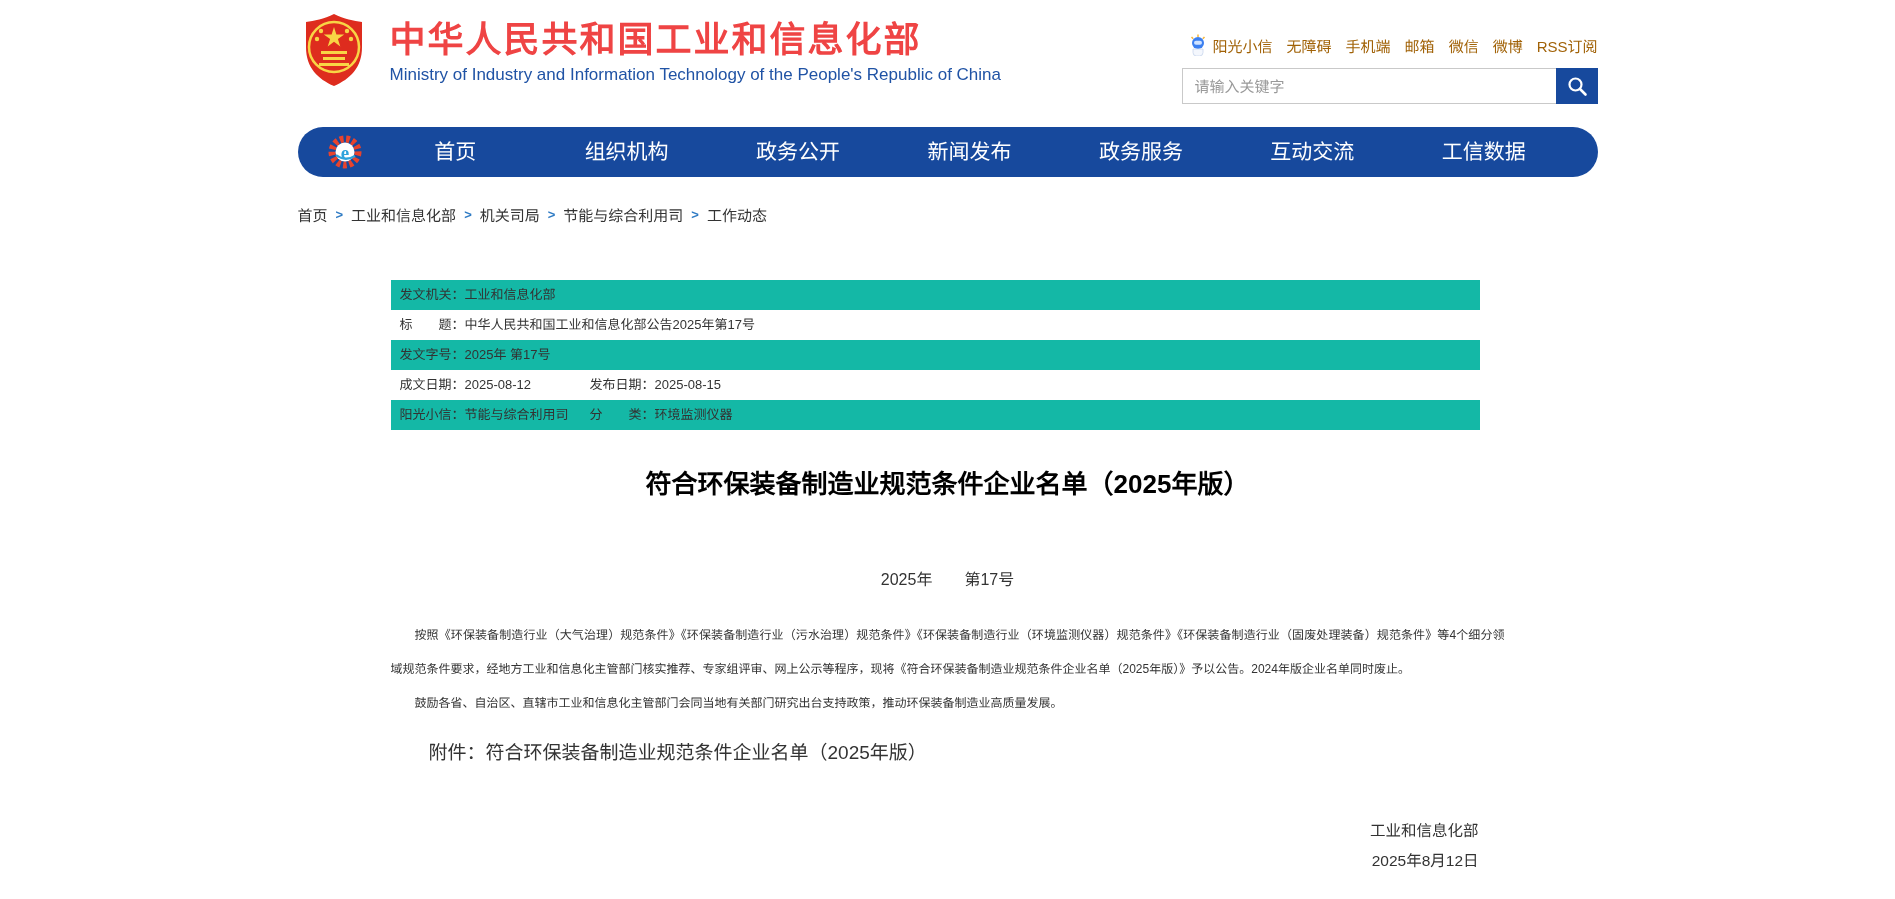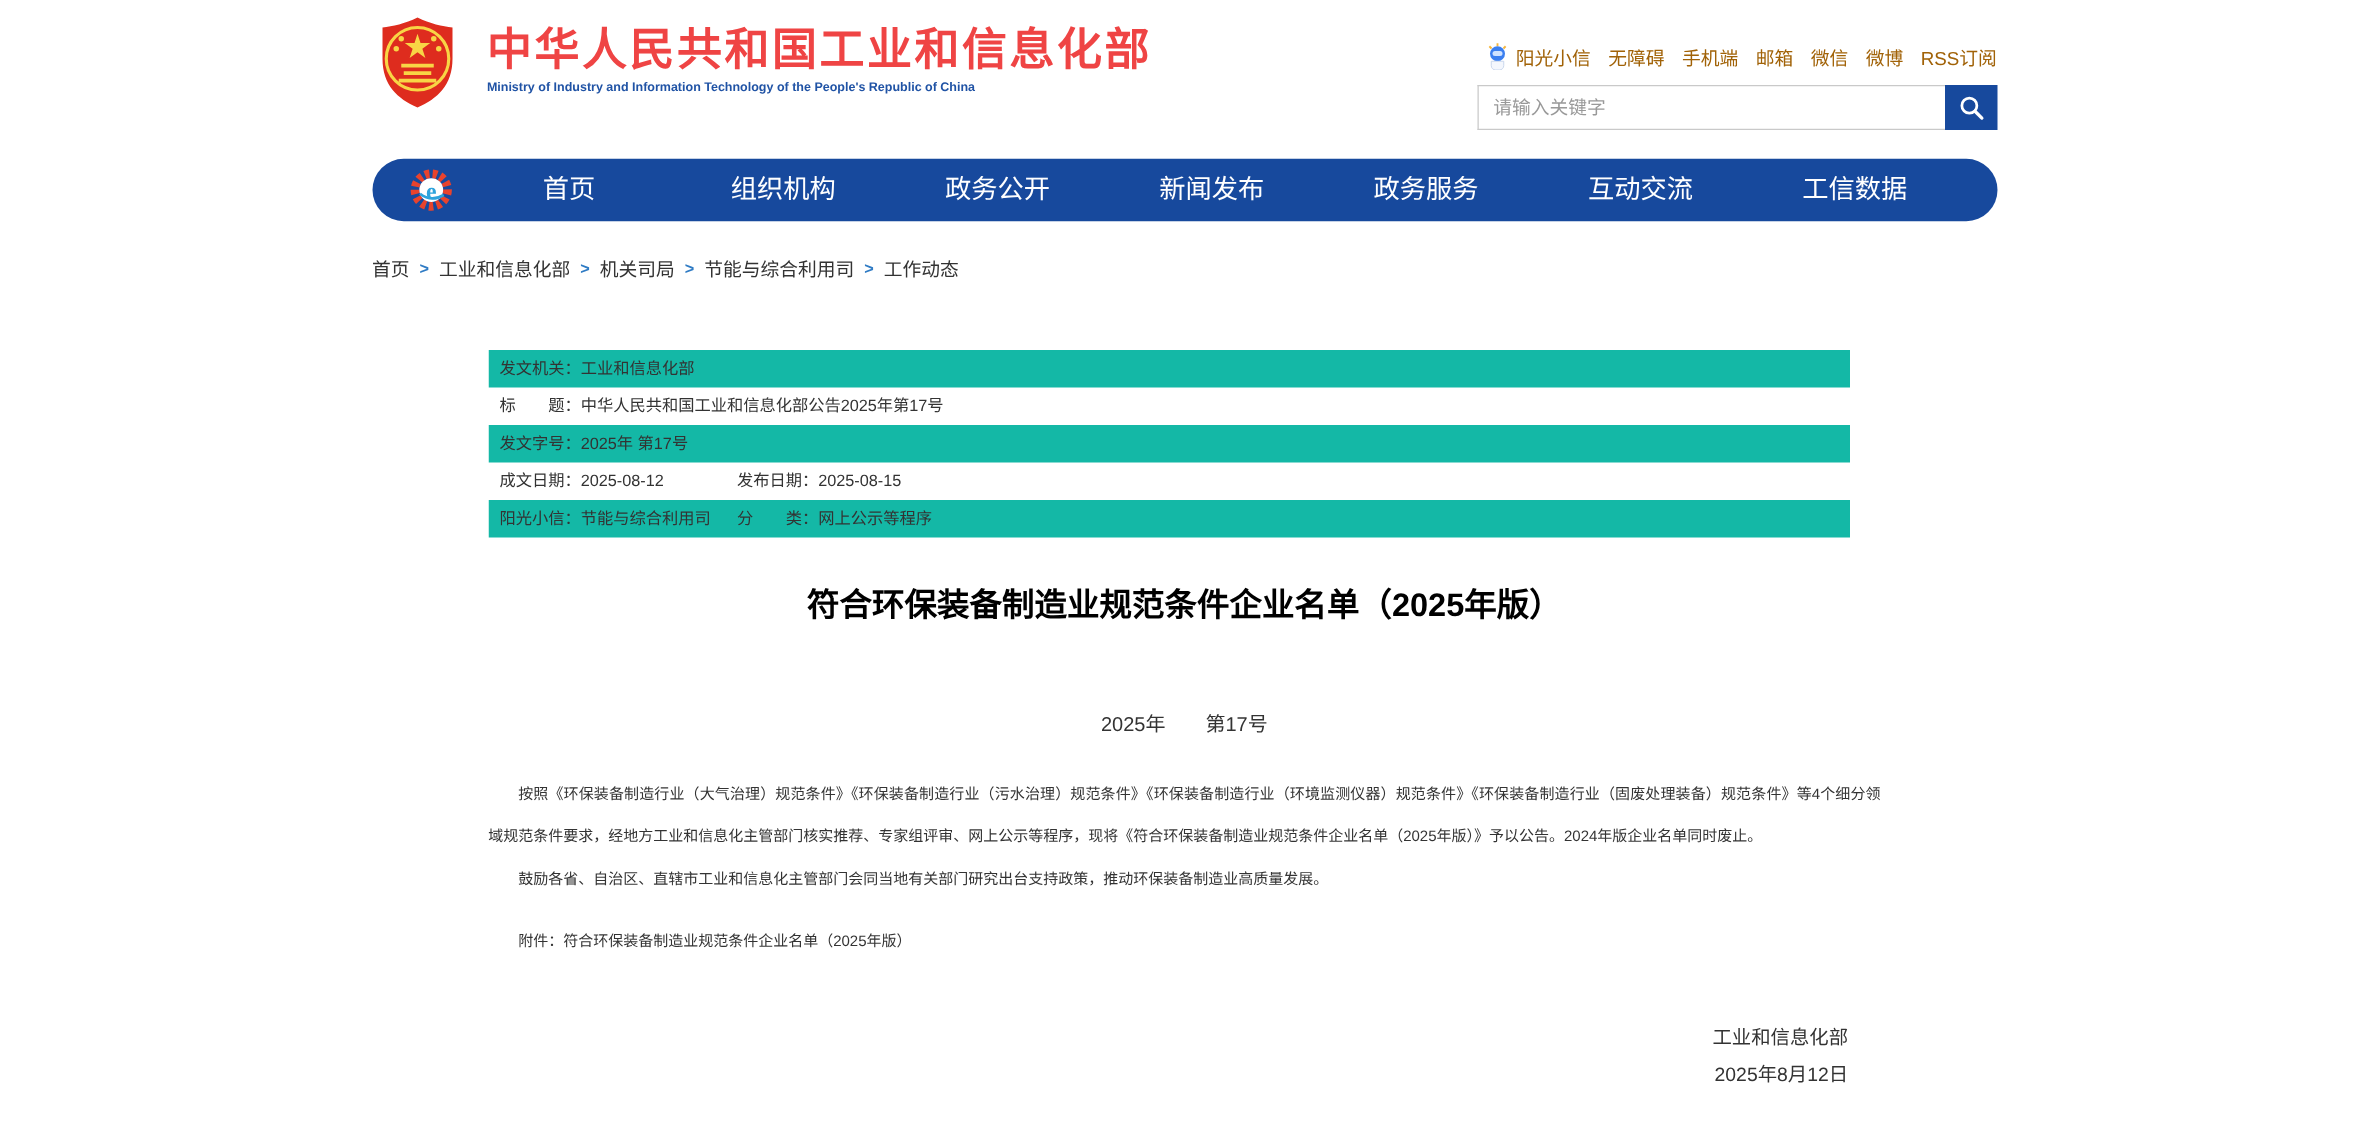--- a/index.html
+++ b/index.html
@@ -15,21 +15,21 @@
 
   
   .header { position: relative; height: 101px; }
   .emblem { position: absolute; left: 4px; top: 13px; }
   .site-titles { position: absolute; left: 92px; top: 20px; }
   .site-title {
     font-size: 36px; font-weight: 700; color: #ef4444;
     letter-spacing: 2px; line-height: 1.1; white-space: nowrap;
   }
   .site-subtitle {
-    font-size: 10px; font-weight: 700; color: #2053A5;
+    font-size: 17px; font-weight: 400; color: #2053A5;
     margin-top: 5px; white-space: nowrap;
   }
   .topbar {
     position: absolute; right: 0; top: 10px;
     display: flex; align-items: center; gap: 14px;
     font-size: 15px; color: #333;
   }
   .toplink { color: #a16207; text-decoration: none; cursor: pointer; white-space: nowrap; margin-top: 24px; }
   .toplink-first { display: flex; align-items: center; gap: 5px; }
   .searchbox {
@@ -85,21 +85,21 @@
   .issue-line {
     margin-top: 66px; text-align: center;
     font-size: 16px; color: #333;
   }
   .body-text { margin-top: 28px; }
   .para {
     margin: 0; font-size: 12px; line-height: 34px; color: #333;
     text-indent: 2em; text-align: justify;
   }
   .attachment {
-    margin-top: 16px; font-size: 12px; line-height: 34px;
+    margin-top: 16px; font-size: 19px; line-height: 34px;
     text-indent: 2em; color: #333;
   }
   .attachment a { color: #333; text-decoration: none; cursor: pointer; }
   .signature {
     margin-top: 46px; text-align: right; padding-right: 26px;
     font-size: 15.5px; line-height: 30px; color: #333;
   }
 </style>
 </head>
 <body>
@@ -217,21 +217,21 @@
         </div>
         <div class="meta-cell-2">
           <span class="meta-label">发布日期：</span><span class="meta-value">2025-08-15</span>
         </div>
       </div>
       <div class="meta-row odd">
         <div class="meta-cell-1">
           <span class="meta-label">阳光小信：</span><span class="meta-value">节能与综合利用司</span>
         </div>
         <div class="meta-cell-2">
-          <span class="meta-label">分　　类：</span><span class="meta-value">网上公示等程序</span>
+          <span class="meta-label">分　　类：</span><span class="meta-value">环境监测仪器</span>
         </div>
       </div>
     </div>
 
     <h1 class="article-title">符合环保装备制造业规范条件企业名单（2025年版）</h1>
 
     <div class="issue-line">2025年　　第17号</div>
 
     <div class="body-text">
       <p class="para">按照《环保装备制造行业（大气治理）规范条件》《环保装备制造行业（污水治理）规范条件》《环保装备制造行业（环境监测仪器）规范条件》《环保装备制造行业（固废处理装备）规范条件》等4个细分领域规范条件要求，经地方工业和信息化主管部门核实推荐、专家组评审、网上公示等程序，现将《符合环保装备制造业规范条件企业名单（2025年版）》予以公告。2024年版企业名单同时废止。</p>

